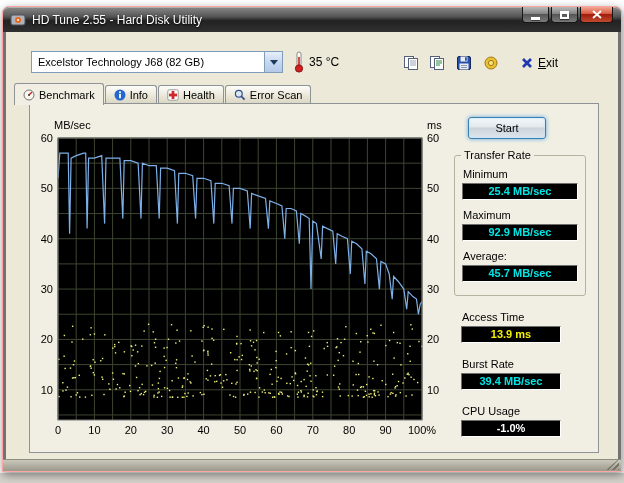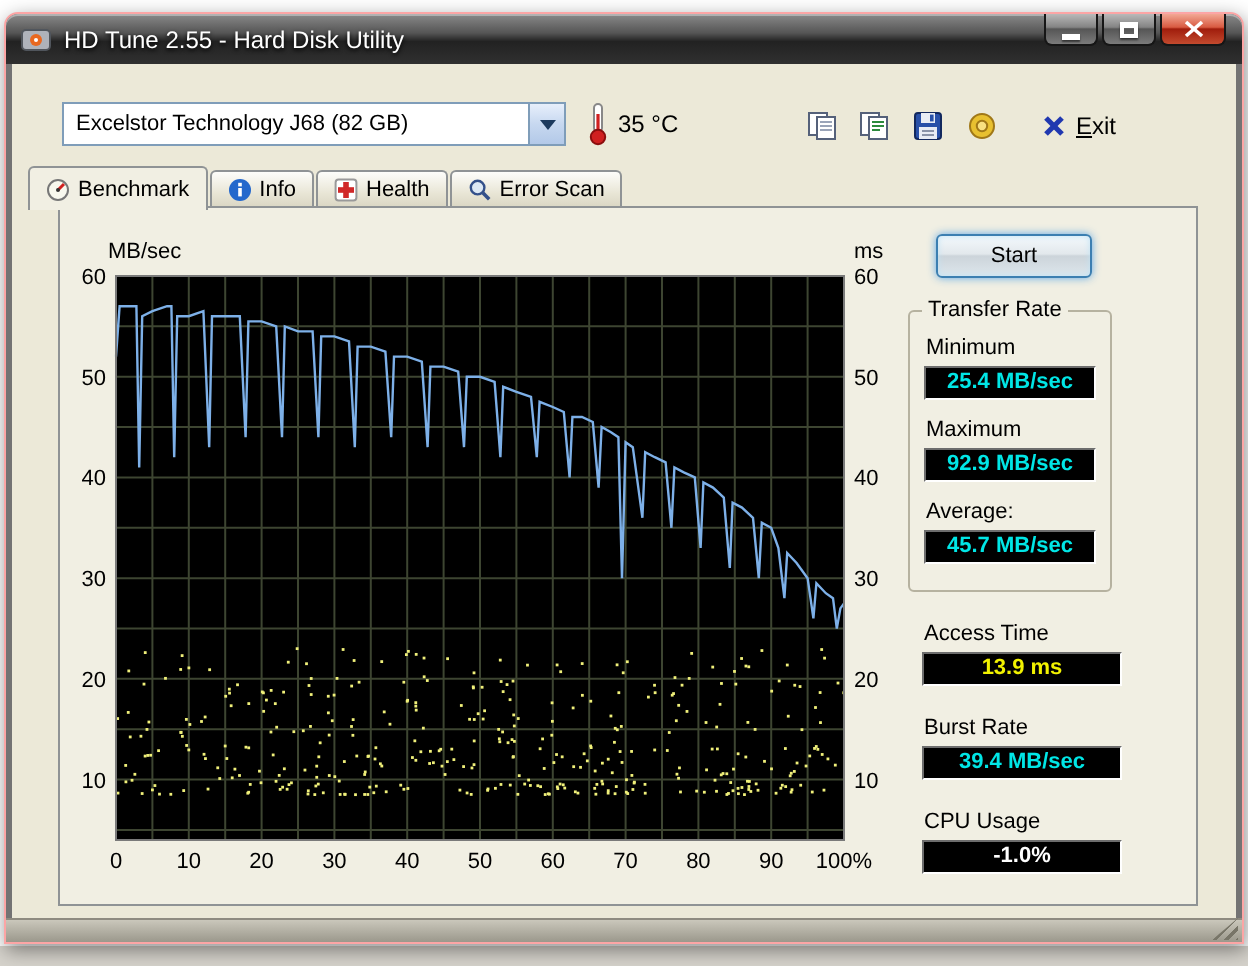--- a/index.html
+++ b/index.html
@@ -60,21 +60,21 @@
     background:#F1EFE3; border:1px solid #8F9395; z-index:1; }
 
   #chart-svg { position:absolute; left:0; top:0; }
 
   
   .results { position:absolute; left:424px; top:4px; width:120px; }
   .start-btn { display:block; margin:9px 0 0 14px; width:78px; height:22px; font-size:11px;
     font-family:inherit; color:#000; border:1px solid #3C7FB1; border-radius:3px; cursor:pointer;
     background:linear-gradient(180deg,#f4f9fc,#e2e8ec 45%,#ccd4da 50%,#dde6ec);
     box-shadow:0 0 4px rgba(80,160,230,.9), inset 0 0 3px #bfe2f5; }
-  .groupbox { position:relative; margin-top:16px; width:102px; border:1px solid #b6b2a0;
+  .groupbox { position:relative; margin-top:16px; width:132px; border:1px solid #b6b2a0;
     border-radius:3px; padding:10px 0 4px; }
   .group-caption { position:absolute; top:-7px; left:6px; background:#F1EFE3; padding:0 3px; }
   .stat { margin:2px 7px 9px; }
   .stat-label { margin:0 0 3px 1px; white-space:nowrap; }
   .stat-value { height:17px; background:#000; border:1px solid; border-color:#6d6d6d #fff #fff #6d6d6d;
     font-weight:bold; line-height:15px; text-align:center; white-space:nowrap; }
   .stat-out { margin:15px 0 0; width:114px; }
   .stat-out .stat-label { margin-left:8px; }
   .stat-out .stat-value { margin:3px 7px 0; }
 

